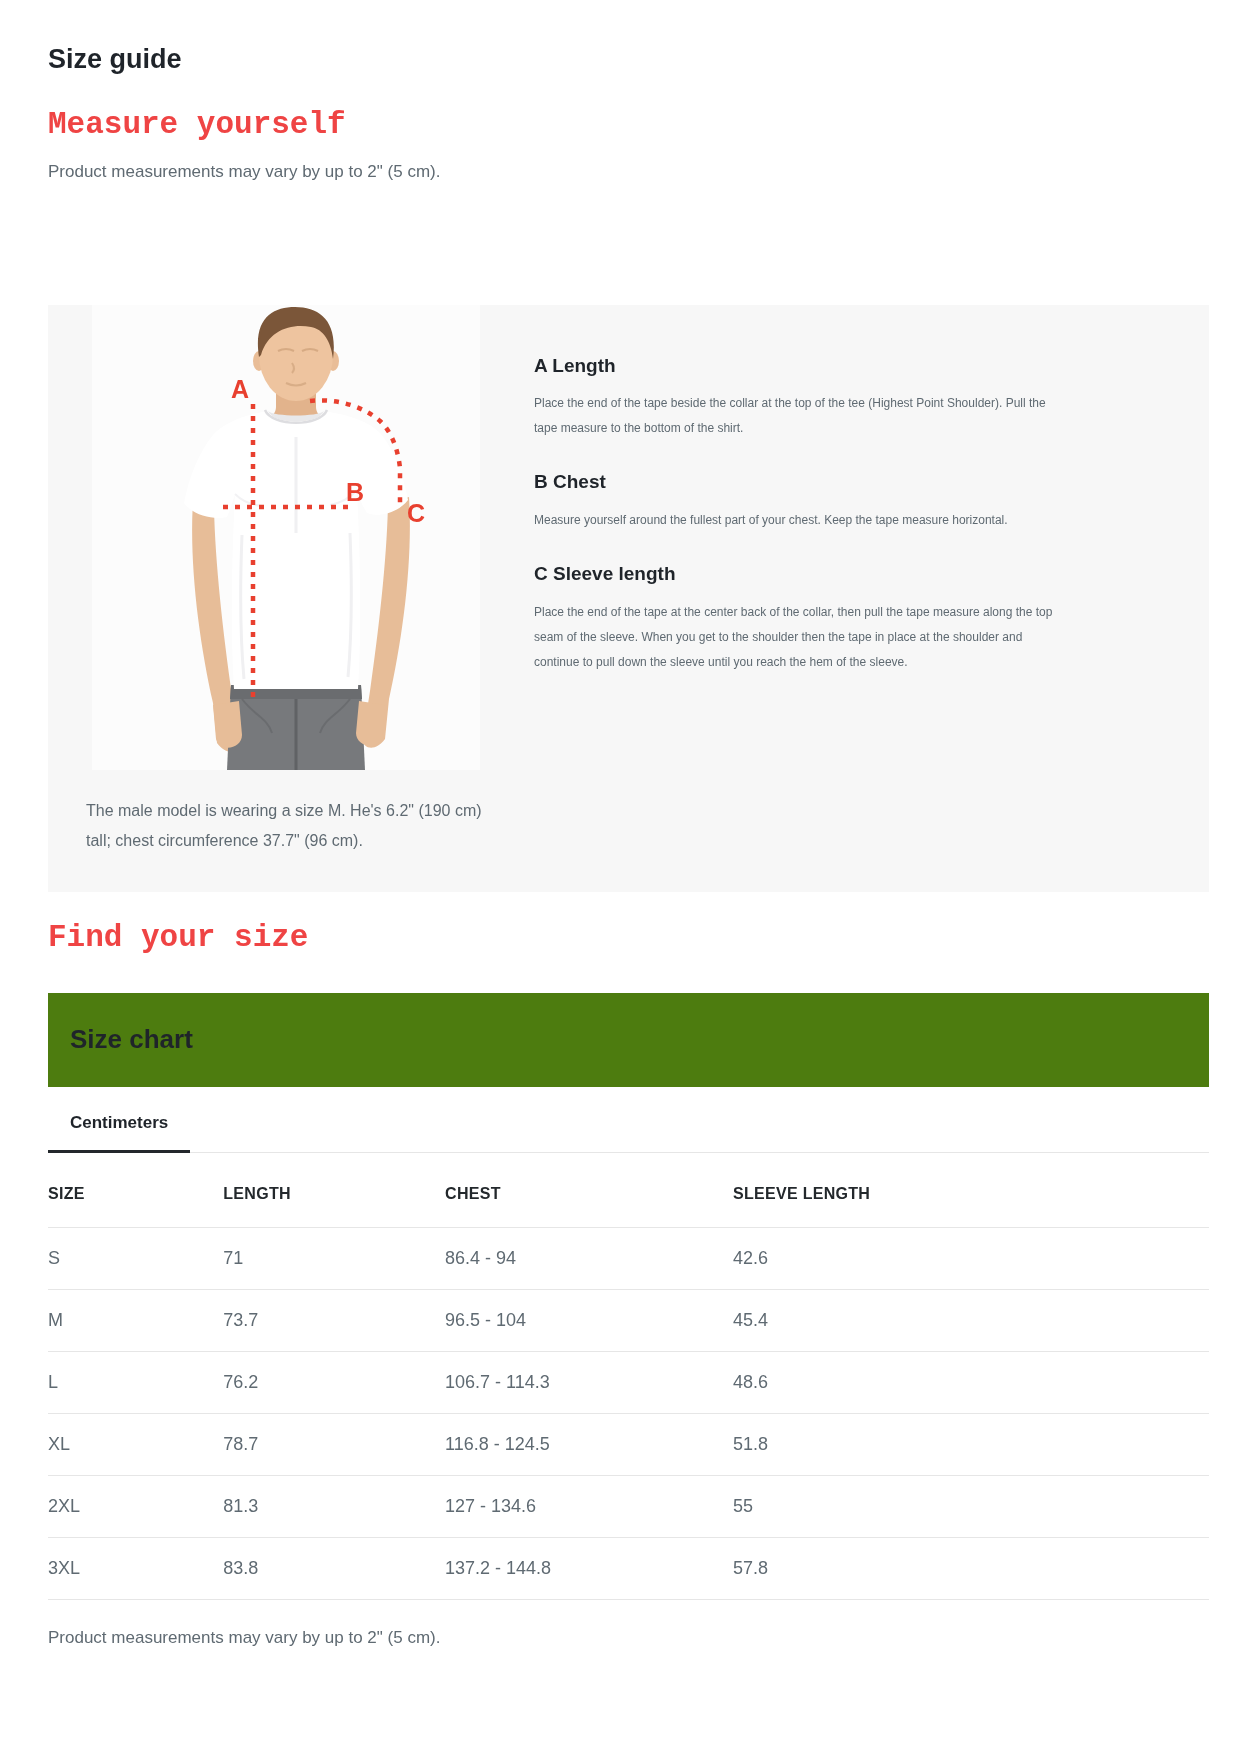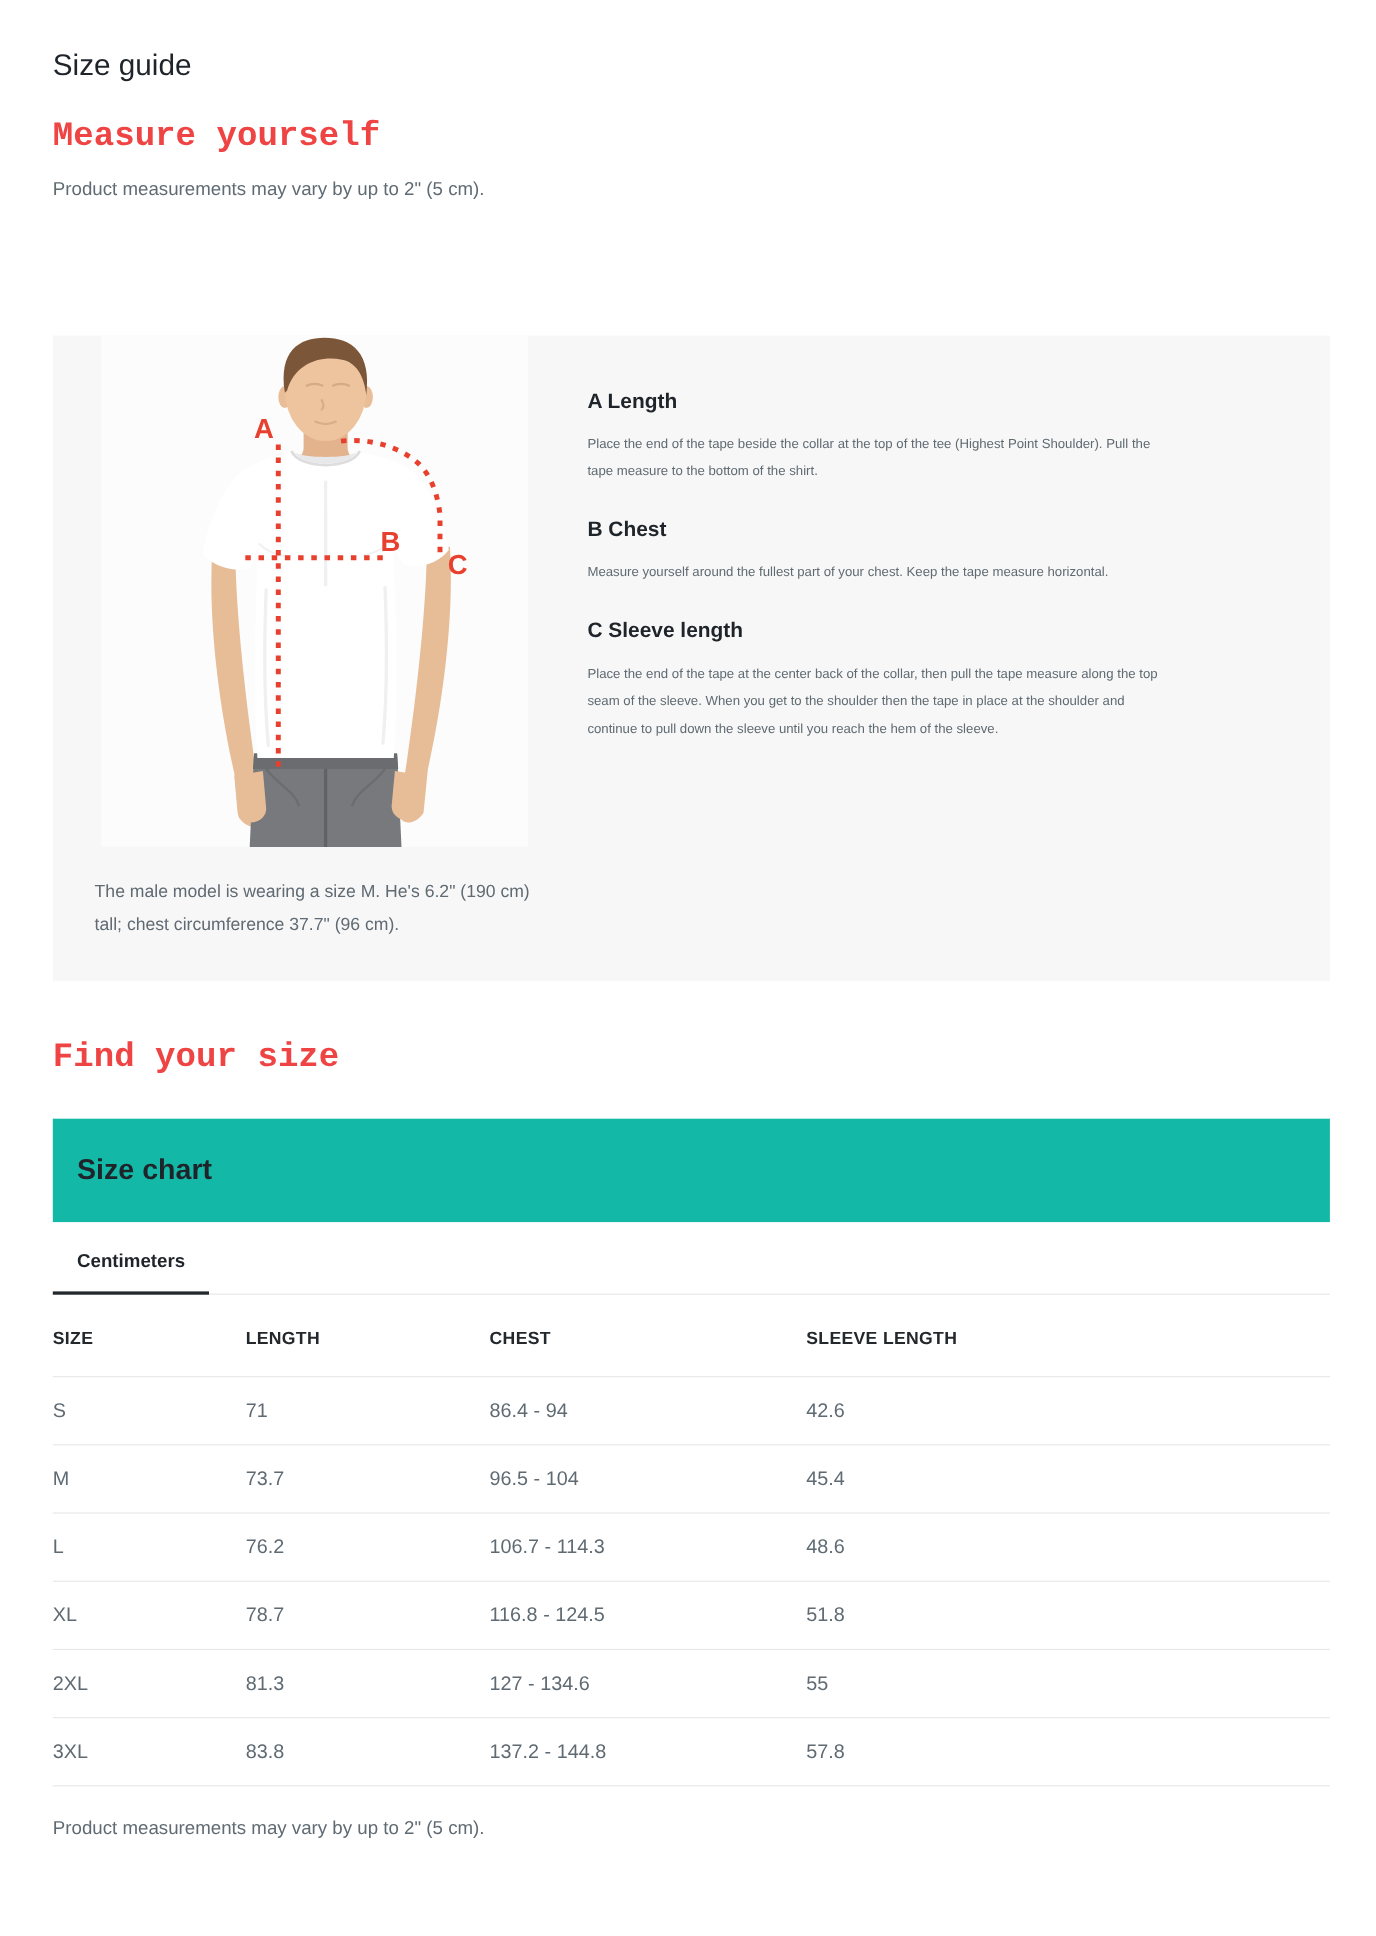--- a/index.html
+++ b/index.html
@@ -6,21 +6,21 @@
   html, body { margin: 0; padding: 0; background: #ffffff; }
   body {
     width: 1251px;
     min-height: 1760px;
     font-family: "Liberation Sans", sans-serif;
     color: #23282c;
   }
   .page { padding: 44px 42px 40px 48px; }
 
   h1.page-title {
-    font-size: 27px; font-weight: 400; color: #1f242a;
+    font-size: 27px; font-weight: 700; color: #1f242a;
     margin: 0; line-height: 1.15;
   }
   h2.section-heading {
     font-size: 31px; font-weight: 700; color: #ef4444;
     margin: 32px 0 0; line-height: 1.15; font-family: Liberation Mono, monospace;
   }
   p.note {
     font-size: 17px; color: #5f6a72; line-height: 26px;
   }
   p.note-first { margin: 24px 0 0; }
@@ -45,24 +45,24 @@
     font-size: 19px; font-weight: 700; color: #1f242a;
     margin: 30px 0 0; line-height: 1.2;
   }
   .measure-item:first-child h3 { margin-top: 0; }
   .measure-item p {
     font-size: 12px; color: #5f6a72; line-height: 25px;
     margin: 14px 0 0;
   }
 
   
-  h2.find-heading { margin-top: 52px; }
+  h2.find-heading { margin-top: 28px; }
   .chart-band {
     margin-top: 38px;
-    background: #14b8a6;
+    background: #4d7c0f;
     padding: 30px 0 30px 22px;
   }
   .chart-band h3 {
     font-size: 26px; font-weight: 700; color: #1f242a; margin: 0;
     line-height: 1.3;
   }
 
   .tab-row { display: flex; border-bottom: 1px solid #e6e6e6; }
   .tab {
     padding: 26px 22px 17px;

